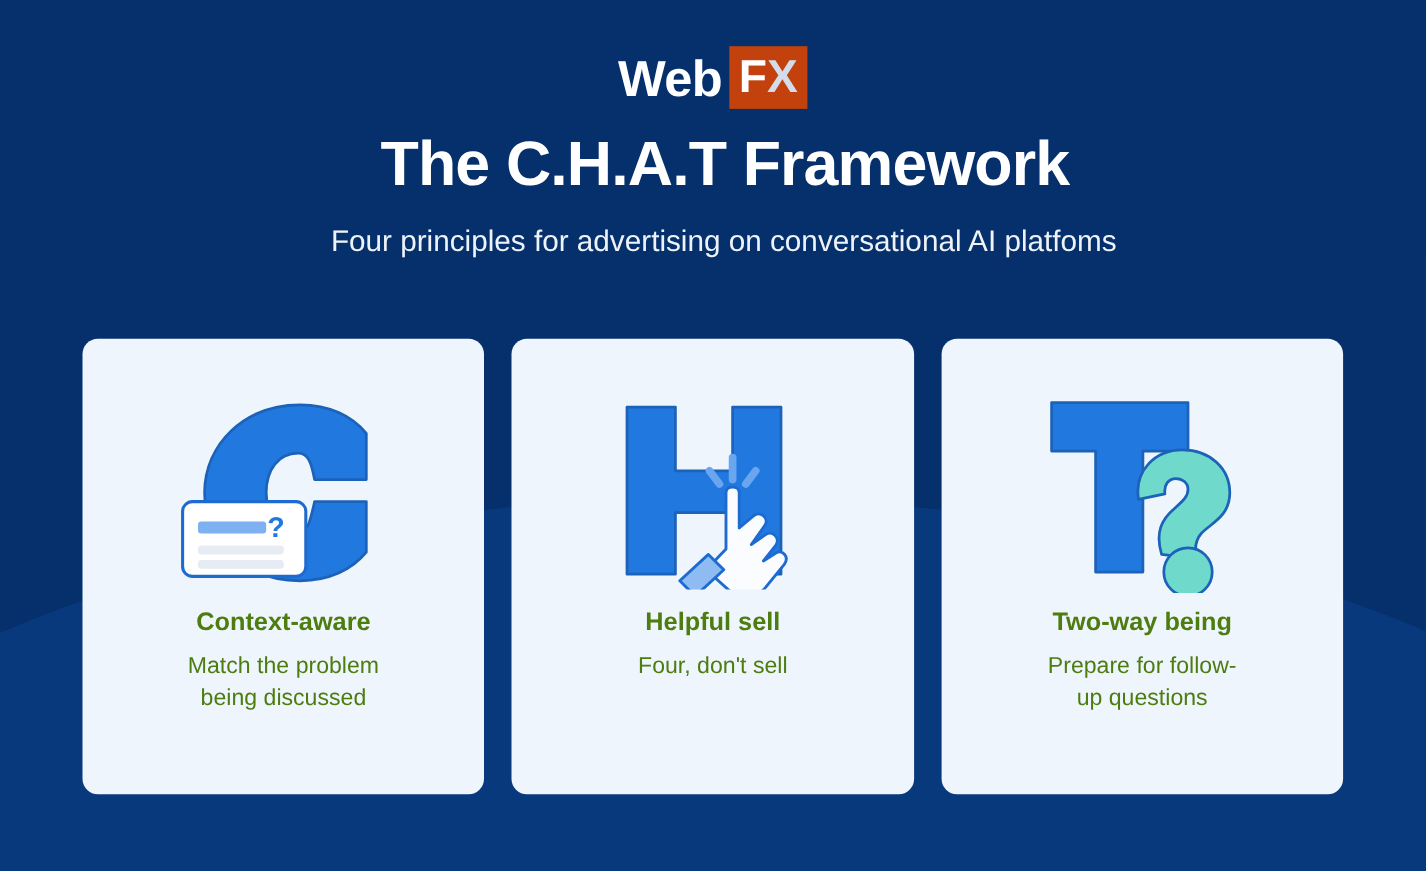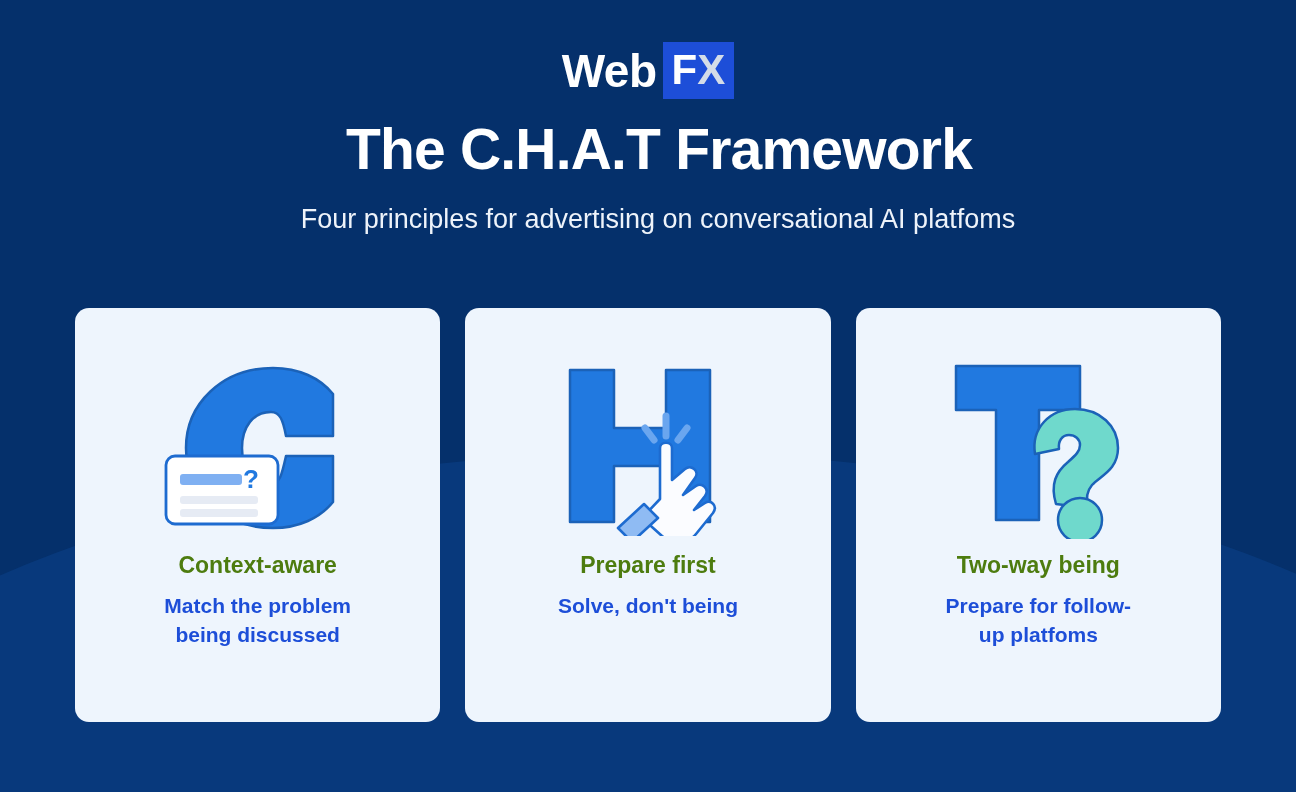--- a/index.html
+++ b/index.html
@@ -33,21 +33,21 @@
   }
   .logo-web {
     color:#ffffff;
     font-size:46px;
     font-weight:700;
     letter-spacing:-0.5px;
     line-height:1;
   }
   .logo-fx {
     margin-left:6px;
-    background:#1d4ed8;
+    background:#c2410c;
     color:#ffffff;
     font-size:42px;
     font-weight:700;
     line-height:1;
     padding:7px 9px 8px 9px;
     letter-spacing:0px;
   }
   .logo-fx .x { color:#d3dce8; }
 
   
@@ -97,23 +97,23 @@
   }
   .card-title {
     color:#4d7c0f;
     font-size:23px;
     font-weight:700;
     text-align:center;
     line-height:1.2;
     margin-top:6px;
   }
   .card-desc {
-    color:#1d4ed8;
+    color:#4d7c0f;
     font-size:21px;
-    font-weight:700;
+    font-weight:400;
     text-align:center;
     line-height:1.38;
     margin-top:12px;
     padding:0 14px;
     white-space:pre-line;
   }
 </style>
 </head>
 <body>
 
@@ -160,35 +160,35 @@
             <line x1="139" y1="72" x2="130" y2="84"></line>
           </g>
           <path d="M112 92 C112 85 124 85 124 92 L124 124
                    L137 113 C143 108 152 115 147 122 L135 139
                    L148 130 C154 126 162 133 157 140 L146 154
                    L157 147 C163 143 170 150 165 157 L148 178
                    C140 188 124 188 114 180 L94 162 L112 143 Z" fill="#fbfcff" stroke="#1d6bd0" stroke-width="2.6" stroke-linejoin="round"></path>
           <path d="M96 148 L70 172 L84 186 L110 162 Z" fill="#8fbbf3" stroke="#1d6bd0" stroke-width="2.6" stroke-linejoin="round"></path>
         </svg>
       </div>
-      <div class="card-title">Prepare first</div>
-      <div class="card-desc">Solve, don't being</div>
+      <div class="card-title">Helpful sell</div>
+      <div class="card-desc">Four, don't sell</div>
     </div>
 
 
     <div class="card">
       <div class="icon-wrap">
         <svg width="200" height="185" viewBox="0 0 200 185">
           <path d="M18 12 L142 12 L142 56 L101 56 L101 166 L58 166 L58 56 L18 56 Z" fill="#2179e0" stroke="#1b62b8" stroke-width="2.5" stroke-linejoin="round"></path>
           <path d="M97 100 C93 74 112 55 137 55 C162 55 180 72 180 94
                    C180 116 162 122 154 131 C148 138 148 146 150 154
                    L118 150 C112 130 118 118 130 108 C138 101 142 97 142 91
                    C142 85 137 81 131 81 C124 81 120 87 121 95 Z" fill="#6fd9cc" stroke="#1b62b8" stroke-width="2.5" stroke-linejoin="round"></path>
           <circle cx="142" cy="166" r="22" fill="#6fd9cc" stroke="#1b62b8" stroke-width="2.5"></circle>
         </svg>
       </div>
       <div class="card-title">Two-way being</div>
       <div class="card-desc">Prepare for follow-
-up platfoms</div>
+up questions</div>
     </div>
 
   </div>
 </div>
 
 </body></html>

